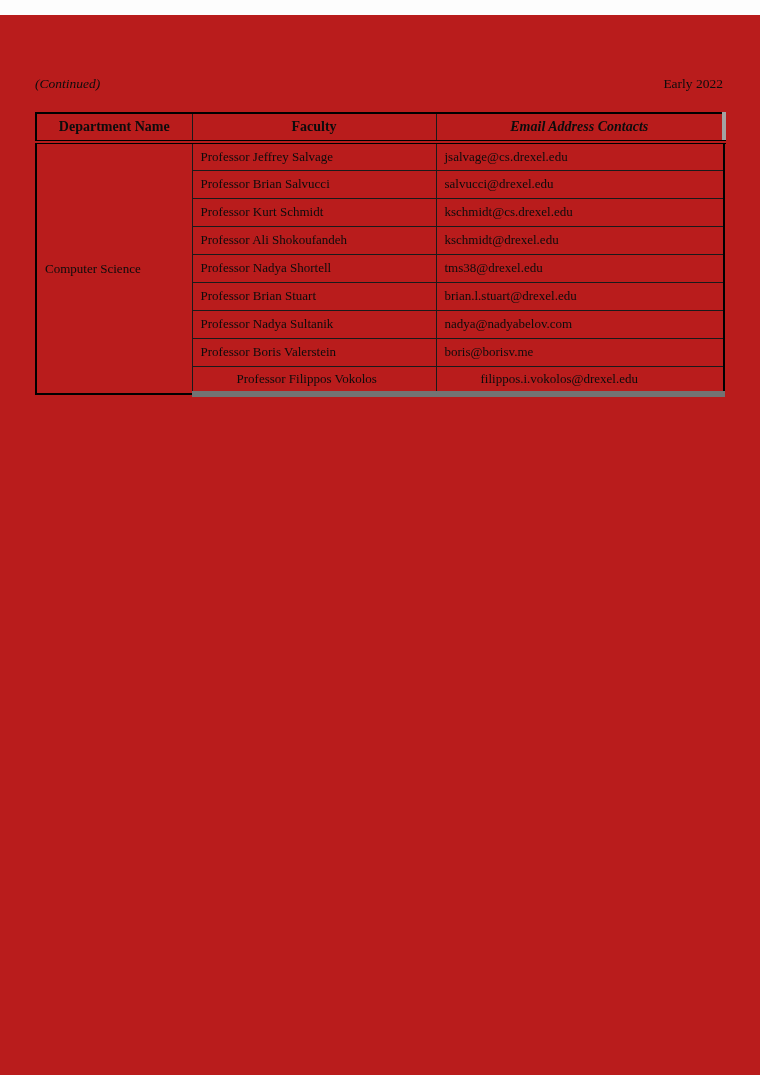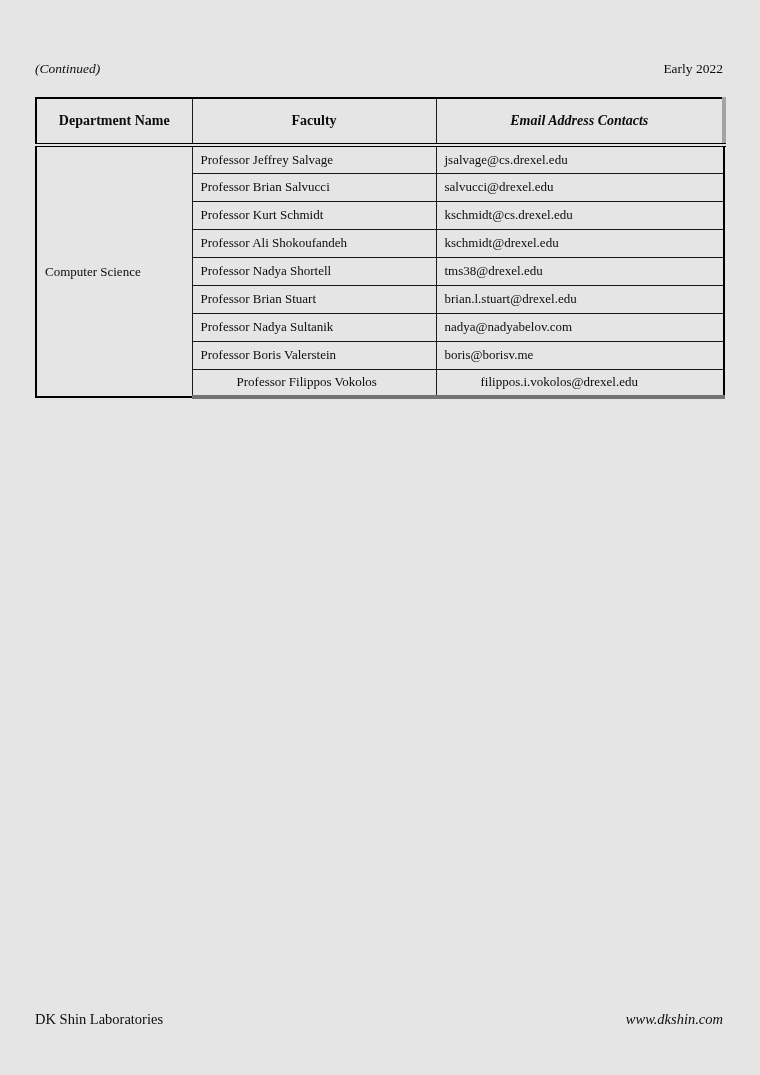--- a/index.html
+++ b/index.html
@@ -6,21 +6,22 @@
   html, body { width: 760px; height: 1075px; }
   body {
     background: #fdfdfd;
     font-family: "Liberation Serif", "DejaVu Serif", serif;
     color: #0c0c0c;
     position: relative;
   }
   .page {
     position: absolute;
     inset: 0;
-    background: #e5e5e5;
+    background: #b91c1c;
+    margin-top: 15px;
   }
   
   .topline {
     position: absolute;
     left: 35px;
     right: 37px;
     top: 61px;
     display: flex;
     justify-content: space-between;
     align-items: baseline;
@@ -43,38 +44,38 @@
     border: 1px solid #1a1a1a;
   }
   table.contacts { border: 2px solid #000; }
   table.contacts th {
     font-weight: bold;
     font-size: 14px;
     text-align: center;
     height: 21px;
     border-top: 2px solid #000;
     border-bottom: 4px double #000;
-    padding: 14px 2px;
+    padding: 5px 2px;
   }
   table.contacts th:first-child { border-left: 2px solid #000; }
   table.contacts th:last-child  { border-right: 4px solid #a3a3a3; font-style: italic; }
   table.contacts td {
     height: 28px;
     padding: 1px 6px 1px 8px;
     vertical-align: middle;
   }
   td.dept-cell {
     text-align: left;
     vertical-align: middle;
     border-left: 2px solid #000;
     border-bottom: 2px solid #000;
     padding: 0;
   }
   td.email-cell { border-right: 2px solid #000; }
-  tr:last-child td { border-bottom: 4px solid #737373; padding-left: 44px; }
+  tr:last-child td { border-bottom: 6px solid #737373; padding-left: 44px; }
 
   
   .footline {
     position: absolute;
     left: 35px;
     right: 37px;
     top: 1011px;
     display: flex;
     justify-content: space-between;
     align-items: baseline;
@@ -139,18 +140,14 @@
         <td class="faculty-cell">Professor Boris Valerstein</td>
         <td class="email-cell">boris@borisv.me</td>
       </tr>
       <tr>
         <td class="faculty-cell">Professor Filippos Vokolos</td>
         <td class="email-cell">filippos.i.vokolos@drexel.edu</td>
       </tr>
     </tbody>
   </table>
 
-  <div class="footline">
-    <span class="company">DK Shin Laboratories</span>
-    <span class="website">www.dkshin.com</span>
-  </div>
 
 </div>
 
 </body></html>

